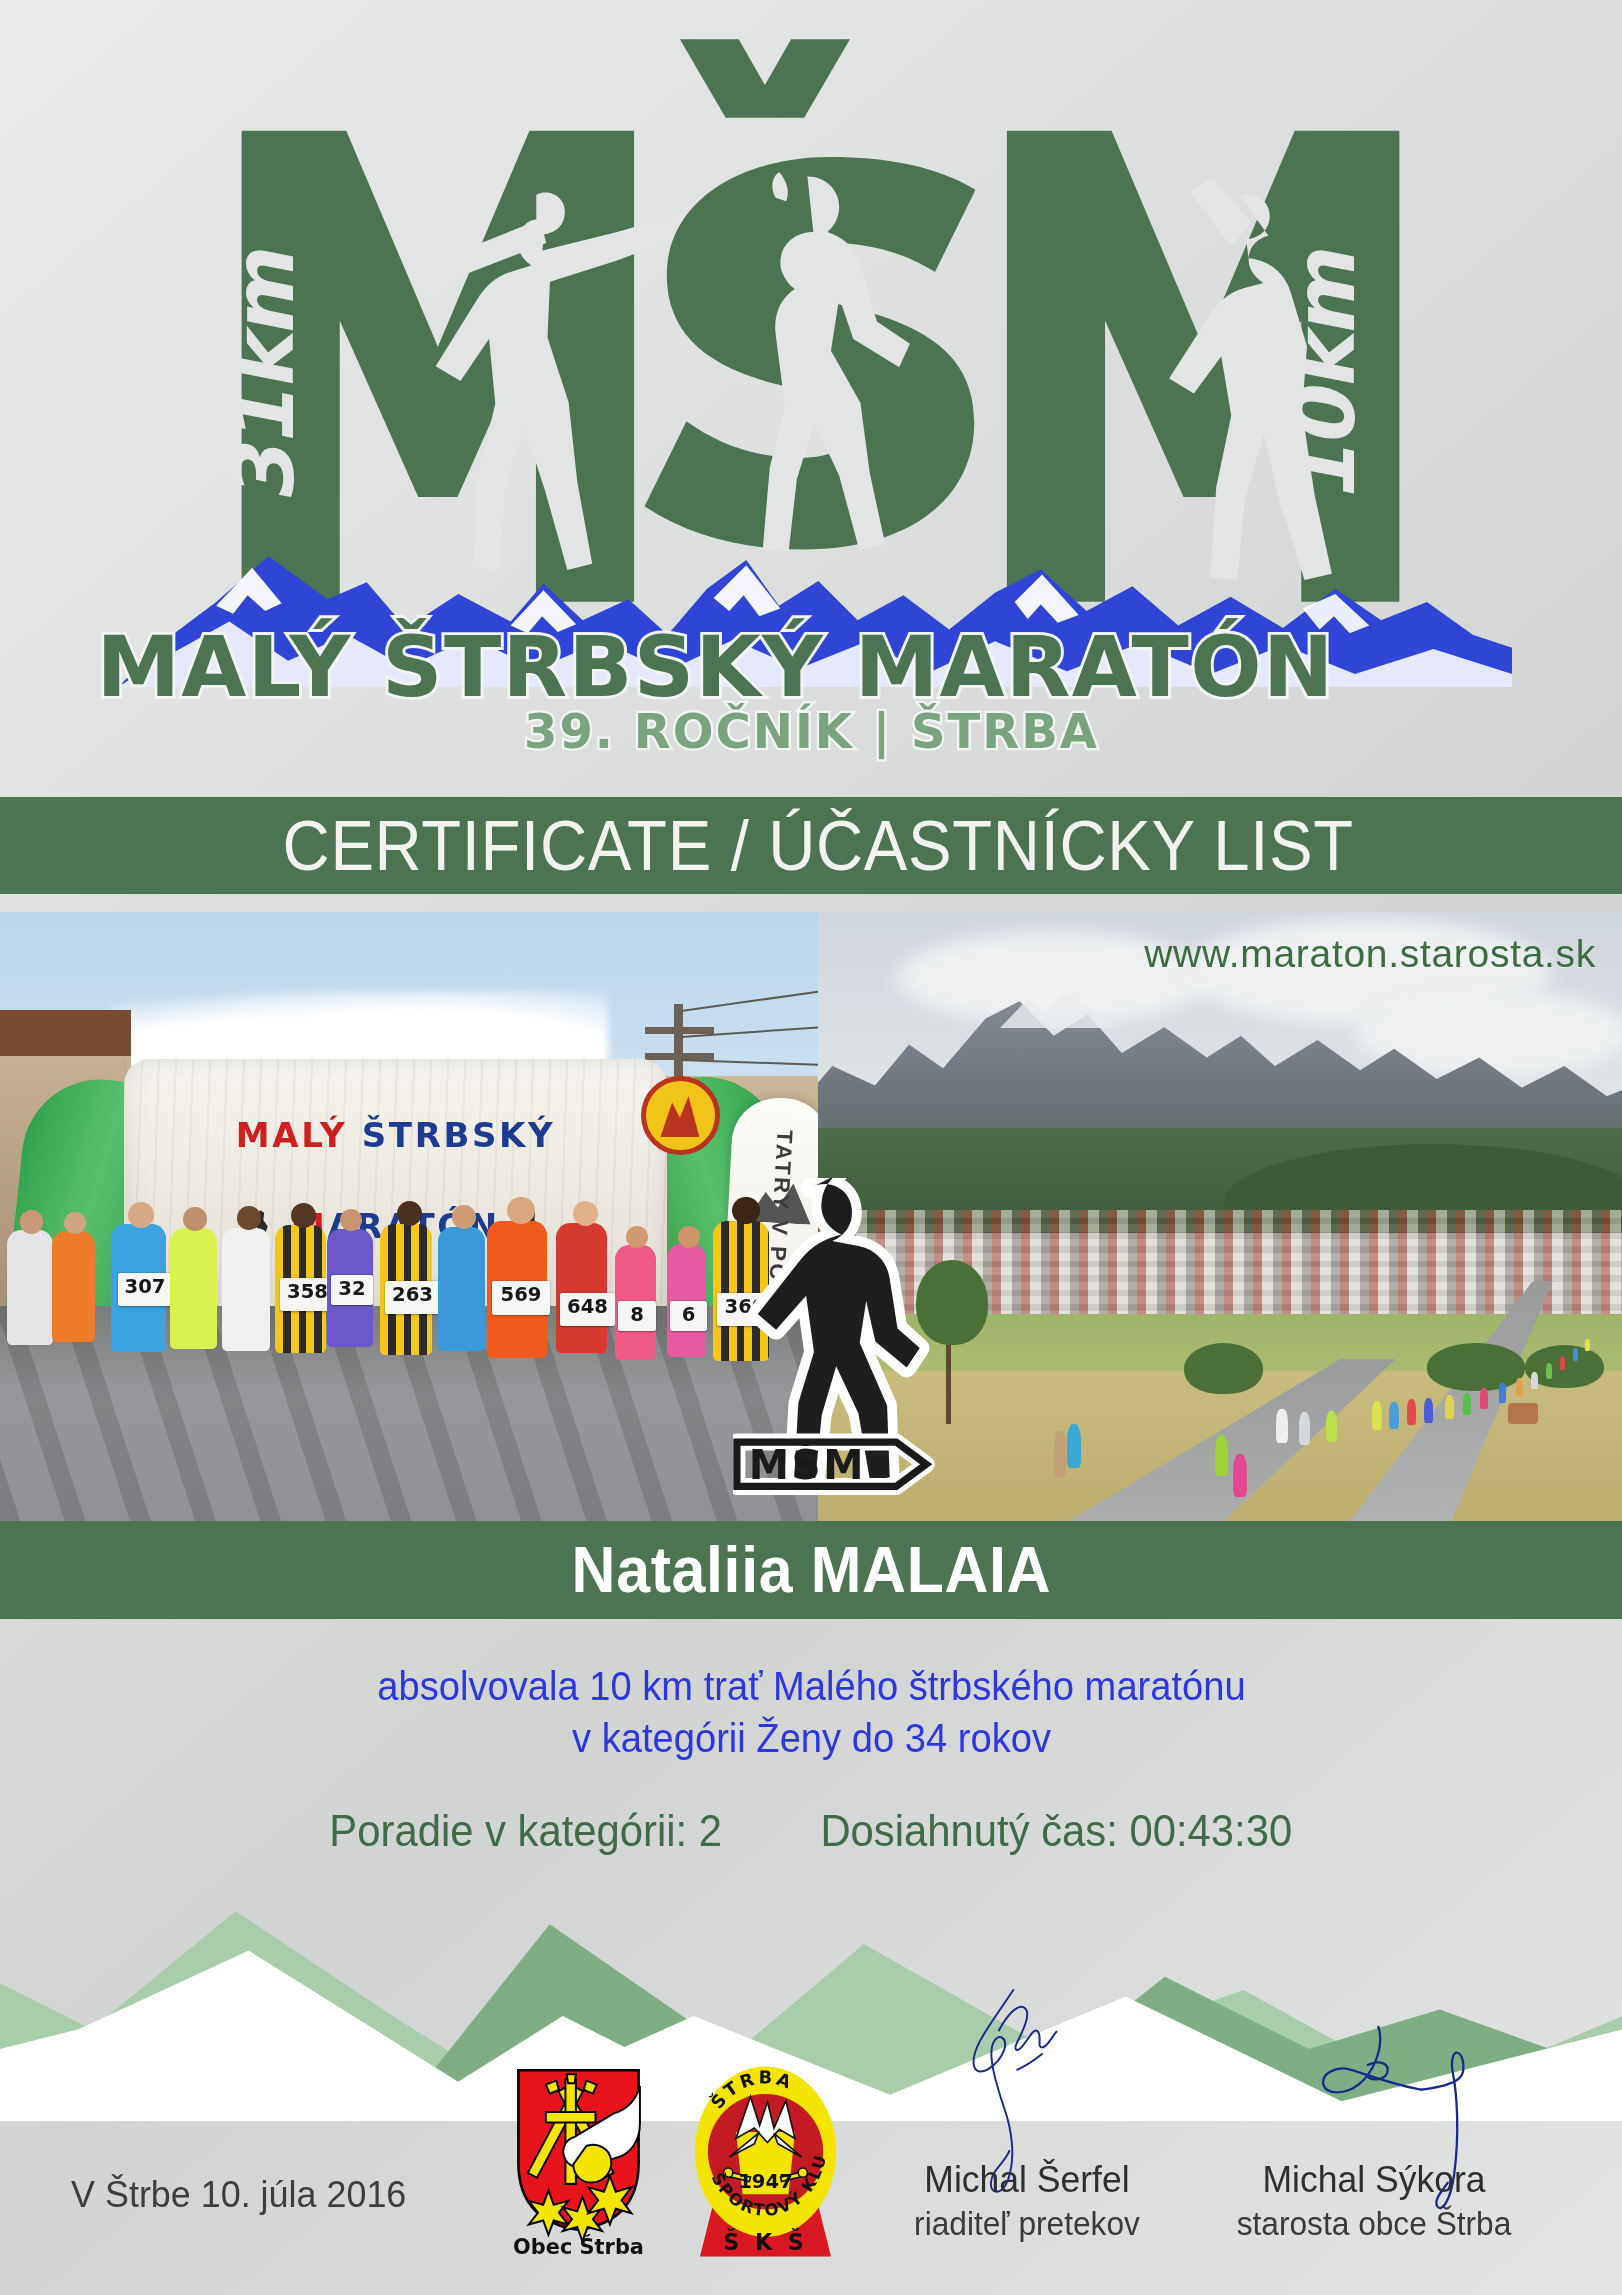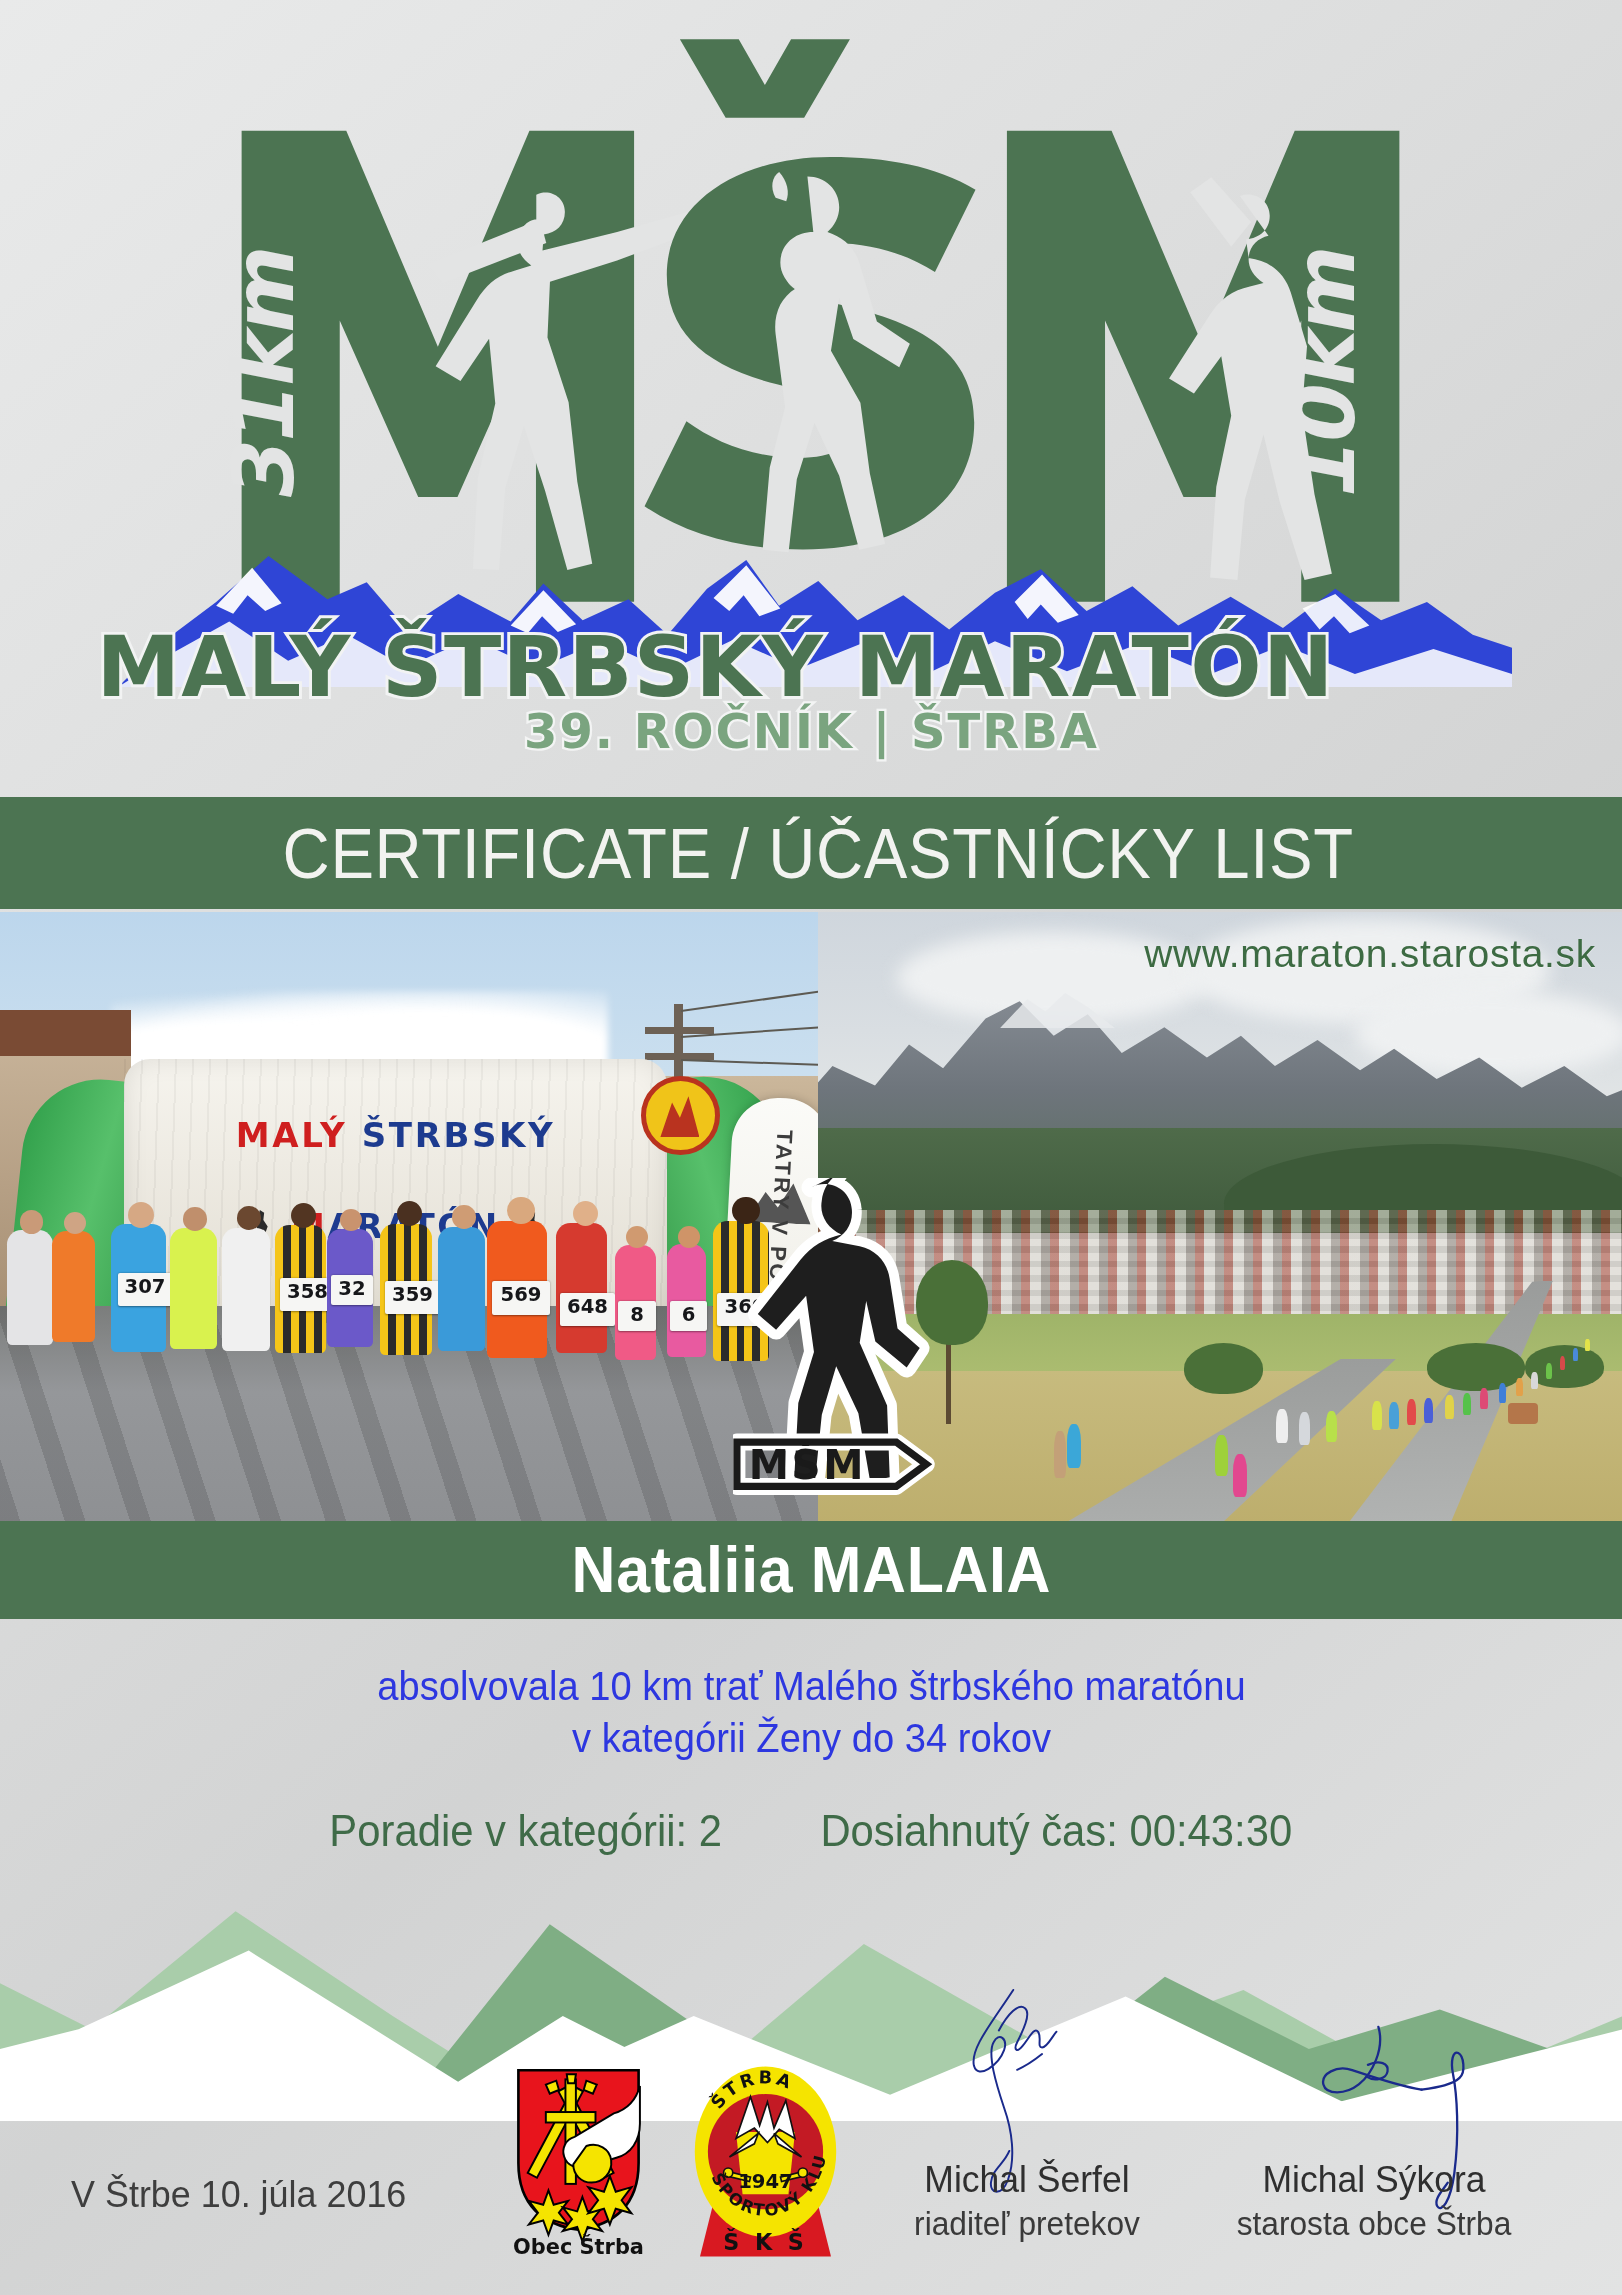--- a/index.html
+++ b/index.html
@@ -41,21 +41,21 @@
     font-size:48px; font-weight:bold; letter-spacing:2px;
     color:#7aa47f;
     font-family:"DejaVu Sans", sans-serif;
     -webkit-text-stroke: 4.6px #f3f4f4;
     paint-order: stroke fill;
     white-space:nowrap;
   }
 
   
   .cert-banner {
-    position:absolute; left:0; top:797px; width:1623px; height:112px;
+    position:absolute; left:0; top:797px; width:1623px; height:97px;
     background:#4c7452;
     display:flex; align-items:center; justify-content:center;padding-left:14px;
   }
   .cert-banner-text {
     color:#f2f3f0; font-size:71px; font-weight:400;
     font-family:"Liberation Sans", sans-serif;
     letter-spacing:0.7px; white-space:nowrap;
     transform:scaleX(0.92);
   }
 
@@ -389,21 +389,21 @@
         <div class="head" style="left:291px;bottom:294px;width:25px;height:25px;background:#523522;"></div>
         <div class="bib" style="left:280px;bottom:211px;width:55px;height:33px;">358</div>
 
         <div class="runner" style="left:327px;bottom:175px;width:46px;height:118px;background:#6b59c9;"></div>
         <div class="head" style="left:340px;bottom:291px;width:22px;height:22px;background:#c9936e;"></div>
         <div class="bib" style="left:331px;bottom:217px;width:42px;height:30px;">32</div>
 
         <div class="runner" style="left:380px;bottom:167px;width:52px;height:131px;
              background:repeating-linear-gradient(90deg,#f5c518 0 7.9px,#2b2b2b 7.9px 15.7px);"></div>
         <div class="head" style="left:397px;bottom:296px;width:25px;height:25px;background:#4a3020;"></div>
-        <div class="bib" style="left:385px;bottom:208px;width:55px;height:33px;">359</div>
+        <div class="bib" style="left:385px;bottom:208px;width:55px;height:33px;">263</div>
 
         <div class="runner" style="left:438px;bottom:171px;width:47px;height:124px;background:#3a9ad9;"></div>
         <div class="head" style="left:452px;bottom:293px;width:23.6px;height:23.6px;background:#cf9c74;"></div>
 
         <div class="runner" style="left:487px;bottom:164px;width:60px;height:137px;background:#f05a1e;"></div>
         <div class="head" style="left:507px;bottom:298px;width:27.5px;height:27.5px;background:#d9a87e;"></div>
         <div class="bib" style="left:492px;bottom:207px;width:58px;height:34px;">569</div>
 
         <div class="runner" style="left:556px;bottom:169px;width:51px;height:130px;background:#d63a2f;"></div>
         <div class="head" style="left:573px;bottom:296px;width:25px;height:25px;background:#e0b089;"></div>

